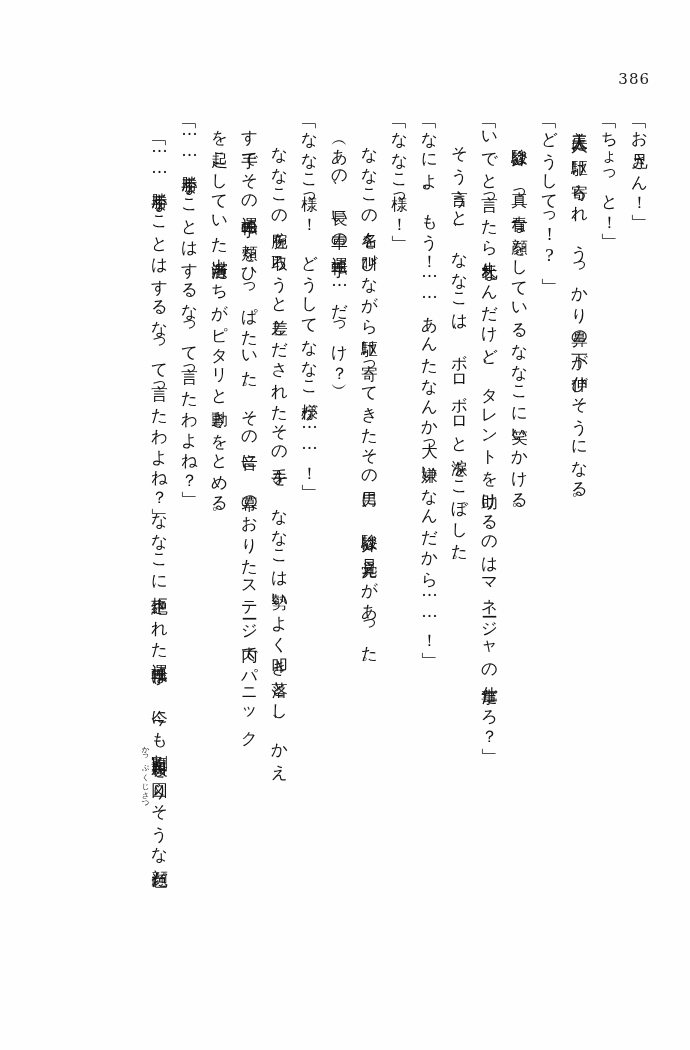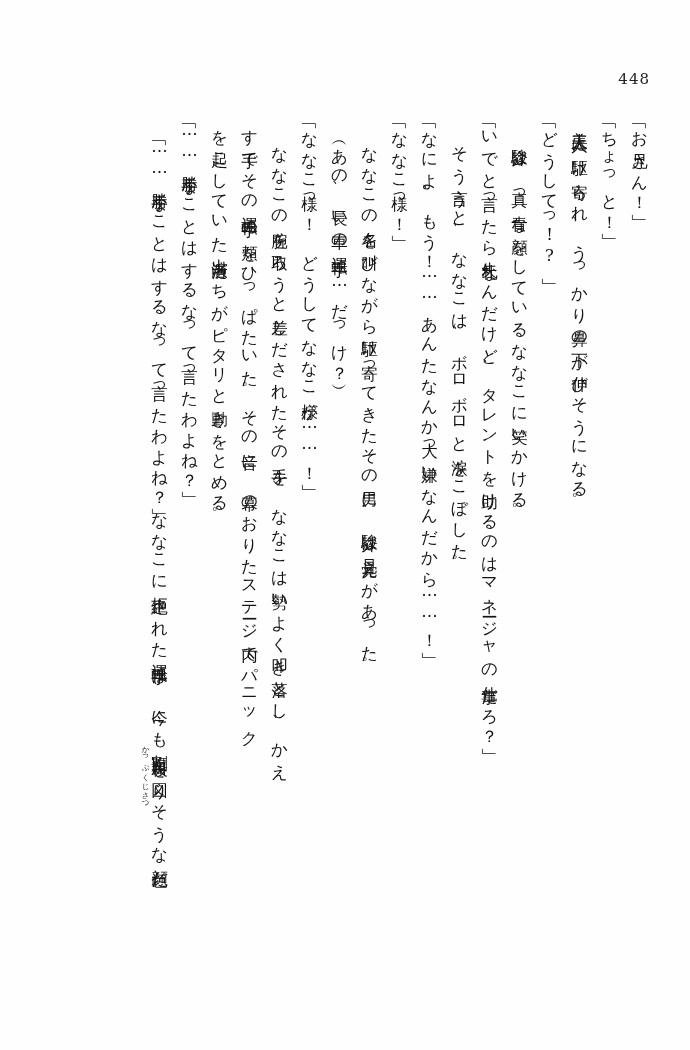--- a/index.html
+++ b/index.html
@@ -70,21 +70,21 @@
     top: 0;
     color: #222;
     white-space: nowrap;
   }
 </style>
 </head>
 <body>
 
 <div class="page">
 
-  <div class="page-number">448</div>
+  <div class="page-number">386</div>
 
   <div class="text-block">
     <div class="line">「お兄さん！」</div>
     <div class="line">「ちょっと！」</div>
     <div class="line">美人三人に駆け寄られ、うっかり鼻の下が伸びそうになる。</div>
     <div class="line">「どうしてっ!?」</div>
     <div class="line indent">駿介は、真っ青な顔をしているななこに笑いかける。</div>
     <div class="line">「いでと言ったら失礼なんだけど、タレントを助けるのはマネージャの仕事だろ？」</div>
     <div class="line indent">そう言うと、ななこは、ボロボロと涙をこぼした。</div>
     <div class="line">「なによ、もう！……あんたなんか大っ嫌いなんだから……！」</div>

